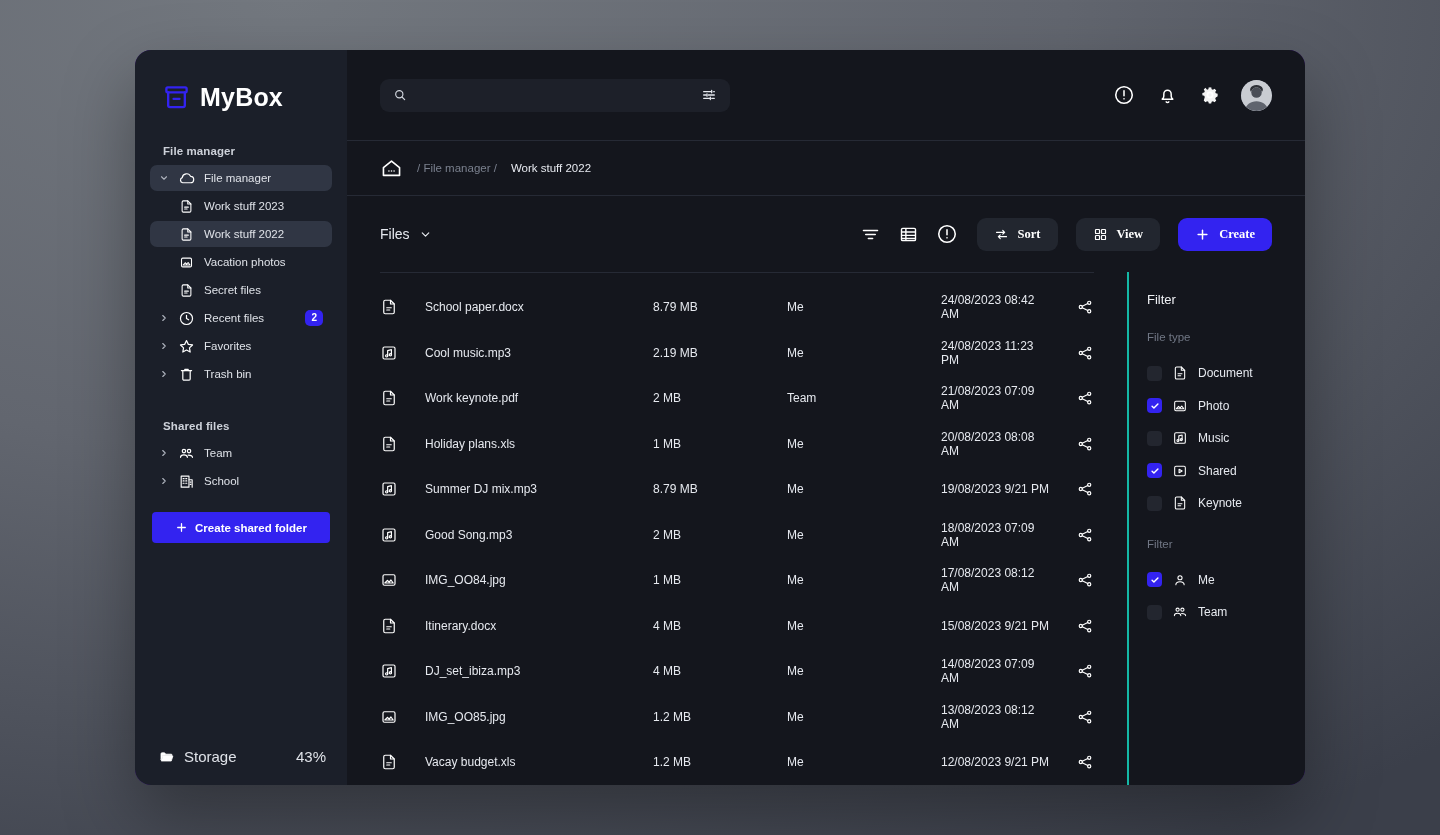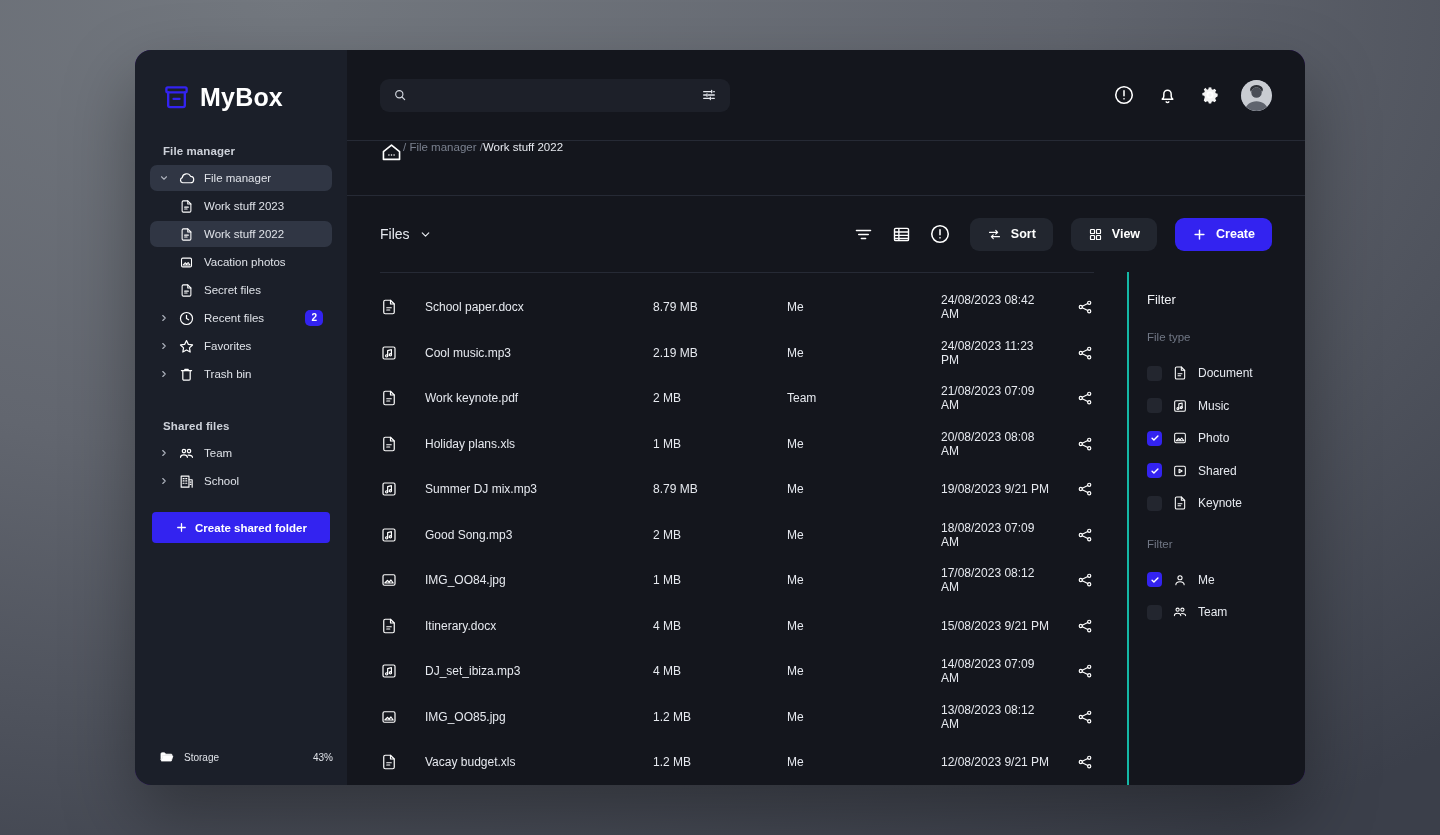--- a/index.html
+++ b/index.html
@@ -49,55 +49,55 @@
     background: #3323f0; color: #fff; font-size: 10px; font-weight: 600;
     border-radius: 5px; padding: 2px 6px; line-height: 1.2;
   }
   .side-btn {
     margin: 18px 2px 0 2px; height: 31px; border-radius: 4px;
     background: #3323f0; color: #fff; font-size: 11.5px; font-weight: 600;
     display: flex; align-items: center; justify-content: center; gap: 7px;
     cursor: pointer;
   }
   #storage-row {
-    position: absolute; left: 15px; right: 5px; bottom: 20px;
+    position: absolute; left: 15px; right: 12px; bottom: 20px;
     display: flex; align-items: center; gap: 9px;
-    color: #dfe2e8; font-size: 10px; padding: 0 9px;
+    color: #dfe2e8; font-size: 15px; padding: 0 9px;
   }
   #storage-row .pct { margin-left: auto; }
   
   #main { flex: 1; height: 100%; display: flex; flex-direction: column; background: #14161d; min-width: 0; }
   #topbar { height: 90px; flex: 0 0 90px; display: flex; align-items: center; padding: 0 33px 0 33px; }
   #search-box {
     width: 350px; height: 33px; background: #1d2029; border-radius: 9px;
     display: flex; align-items: center; padding: 0 13px; gap: 10px;
   }
   #search-input {
     flex: 1; background: transparent; border: 0; outline: 0;
     color: #e6e9ef; font-size: 12px; font-family: inherit;
   }
   #search-input::placeholder { color: #5a6070; }
   #topbar-actions { margin-left: auto; display: flex; align-items: center; gap: 19px; }
   .avatar {
     width: 31px; height: 31px; border-radius: 50%; overflow: hidden;
     background: #9aa0ab; display: block;
   }
   .hr { height: 1px; background: #262a35; }
-  #breadcrumb-bar { height: 54px; flex: 0 0 54px; display: flex; gap: 0; padding: 0 33px; }
+  #breadcrumb-bar { height: 54px; flex: 0 0 54px; display: flex; align-items: center; gap: 14px; padding: 0 33px; }
   #breadcrumb-bar .crumb-path { color: #7a808e; font-size: 11.5px; }
   #breadcrumb-bar .crumb-current { color: #e6e9ef; font-size: 11.5px; }
   
   #toolbar { height: 76px; flex: 0 0 76px; display: flex; align-items: center; padding: 0 33px; }
   #files-label { display: flex; align-items: center; gap: 9px; color: #e6e9ef; font-size: 14px; cursor: pointer; }
   #toolbar-right { margin-left: auto; display: flex; align-items: center; gap: 14px; }
   .tool-ico { cursor: pointer; display: flex; align-items: center; justify-content: center; width: 24px; height: 24px; }
   .pill {
     height: 33px; border-radius: 9px; background: #22262f; color: #fff;
     font-size: 12.5px; font-weight: 600; display: flex; align-items: center;
-    gap: 9px; padding: 0 17px; cursor: pointer; margin-left: 4px;
+    gap: 9px; padding: 0 17px; cursor: pointer; margin-left: 4px; font-family: Liberation Serif, serif;
   }
   .pill.primary { background: #3323f0; }
   
   #content { flex: 1; display: flex; min-height: 0; }
   #file-pane { flex: 1; min-width: 0; padding: 0 33px 0 33px; display: flex; flex-direction: column; justify-content: space-between; }
   #file-pane .table-top-line { height: 1px; background: #262a35; margin-bottom: 0; }
   #file-rows { overflow: hidden; }
   .frow {
     display: flex; align-items: center; height: 45.5px;
     color: #e6e9ef; font-size: 12px; cursor: pointer;
@@ -687,44 +687,44 @@
               <span class="fico">
                 <svg width="16" height="16" viewBox="0 0 24 24" fill="none" stroke="#fff" stroke-width="1.6" stroke-linecap="round" stroke-linejoin="round">
                   <path d="M14 3H7a2 2 0 0 0-2 2v14a2 2 0 0 0 2 2h10a2 2 0 0 0 2-2V8z"></path>
                   <path d="M14 3v5h5"></path>
                   <path d="M9 13h6M9 16h4"></path>
                 </svg>
               </span>
               <span>Document</span>
             </div>
             <div class="fopt">
+              <span class="cb on">
+                <svg class="tick" width="10" height="10" viewBox="0 0 24 24" fill="none" stroke="#fff" stroke-width="3.4" stroke-linecap="round" stroke-linejoin="round">
+                  <path d="M5 12.6l4.4 4.4L19 7"></path>
+                </svg>
+              </span>
+              <span class="fico">
+                <svg width="16" height="16" viewBox="0 0 24 24" fill="none" stroke="#fff" stroke-width="1.6" stroke-linecap="round" stroke-linejoin="round">
+                  <rect x="4" y="5" width="16" height="14" rx="2"></rect>
+                  <path d="M6.5 16l3.4-3.6 2.3 2.3 2.4-2.7 3 4z"></path>
+                </svg>
+              </span>
+              <span>Photo</span>
+            </div>
+            <div class="fopt">
               <span class="cb"></span>
               <span class="fico">
                 <svg width="16" height="16" viewBox="0 0 24 24" fill="none" stroke="#fff" stroke-width="1.6" stroke-linecap="round" stroke-linejoin="round">
                   <rect x="4" y="4" width="16" height="16" rx="2"></rect>
                   <path d="M10.2 15.6V8.8l5-1.2v6.6"></path>
                   <circle cx="8.9" cy="15.8" r="1.5"></circle>
                   <circle cx="13.9" cy="14.4" r="1.5"></circle>
                 </svg>
               </span>
               <span>Music</span>
-            </div>
-            <div class="fopt">
-              <span class="cb on">
-                <svg class="tick" width="10" height="10" viewBox="0 0 24 24" fill="none" stroke="#fff" stroke-width="3.4" stroke-linecap="round" stroke-linejoin="round">
-                  <path d="M5 12.6l4.4 4.4L19 7"></path>
-                </svg>
-              </span>
-              <span class="fico">
-                <svg width="16" height="16" viewBox="0 0 24 24" fill="none" stroke="#fff" stroke-width="1.6" stroke-linecap="round" stroke-linejoin="round">
-                  <rect x="4" y="5" width="16" height="14" rx="2"></rect>
-                  <path d="M6.5 16l3.4-3.6 2.3 2.3 2.4-2.7 3 4z"></path>
-                </svg>
-              </span>
-              <span>Photo</span>
             </div>
             <div class="fopt">
               <span class="cb on">
                 <svg class="tick" width="10" height="10" viewBox="0 0 24 24" fill="none" stroke="#fff" stroke-width="3.4" stroke-linecap="round" stroke-linejoin="round">
                   <path d="M5 12.6l4.4 4.4L19 7"></path>
                 </svg>
               </span>
               <span class="fico">
                 <svg width="16" height="16" viewBox="0 0 24 24" fill="none" stroke="#fff" stroke-width="1.6" stroke-linecap="round" stroke-linejoin="round">
                   <rect x="4" y="5" width="16" height="14" rx="2"></rect>

